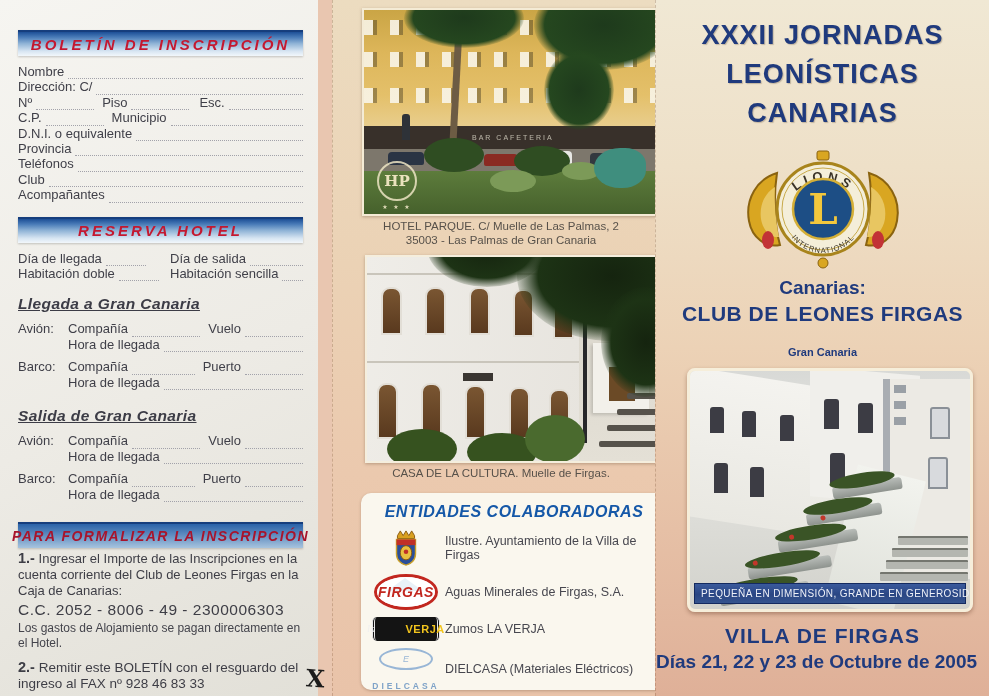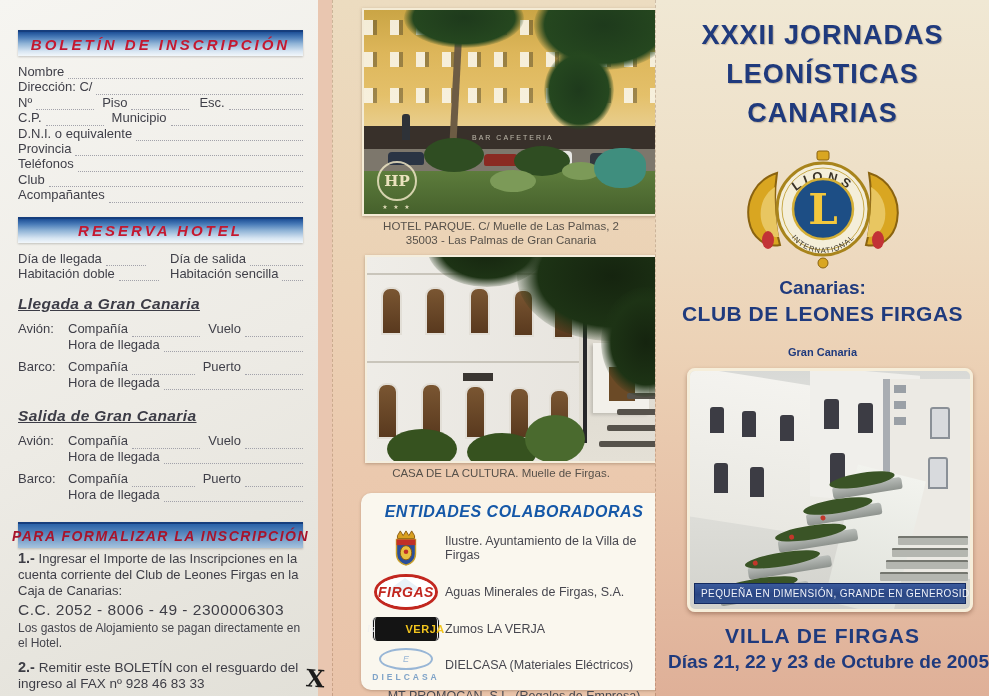--- a/index.html
+++ b/index.html
@@ -103,21 +103,21 @@
                    border-left:18px solid transparent;border-right:18px solid transparent;border-bottom:13px solid #6f9fd0;}
   .logo-firgas .tx{position:relative;font-size:14px;font-weight:bold;font-style:italic;color:#c2271f;
                    background:rgba(255,255,255,.85);padding:8px 2px;border-radius:4px;letter-spacing:.5px;text-align:center;}
   .logo-verja{width:62px;height:24px;background:#141414;border-radius:5px;border-left:3px double #e8e8e8;
               border-right:3px double #e8e8e8;display:flex;align-items:center;justify-content:center;gap:2px;}
   .logo-verja .la{color:#f0f0f0;font-style:italic;font-size:9px;font-family:"DejaVu Serif",serif;}
   .logo-verja .vj{color:#f2c41d;font-weight:bold;font-size:11px;letter-spacing:.5px;margin-left:28px;}
   .logo-diel{text-align:center;}
   .logo-diel .ell{width:50px;height:18px;border:2px solid #98b6d6;border-radius:50%;margin:0 auto;
                   display:flex;align-items:center;justify-content:center;color:#98b6d6;font-size:9px;font-style:italic;}
-  .logo-diel .dtx{color:#7fa3c8;font-size:8.5px;font-weight:bold;letter-spacing:3px;margin-top:2px;}
+  .logo-diel .dtx{color:#7fa3c8;font-size:8.5px;font-weight:bold;letter-spacing:3px;margin-top:11px;}
 
   
   .cover-title{margin-top:16px;text-align:center;color:#1f3a7d;font-weight:bold;font-size:27px;
                letter-spacing:1px;line-height:39px;text-shadow:1px 1px 1px rgba(60,40,20,.25);}
   .lions-wrap{display:flex;justify-content:center;margin-top:6px;}
   .organiza{text-align:center;color:#1f3a7d;margin-top:4px;}
   .organiza .o1{font-size:19px;font-weight:bold;}
   .organiza .o2{font-size:21px;font-weight:bold;letter-spacing:.5px;margin-top:3px;}
   .organiza .o3{font-size:11px;font-weight:bold;margin-top:20px;}
   .photo3{position:relative;overflow:hidden;margin:10px 0 0 31px;width:280px;height:238px;
@@ -137,21 +137,21 @@
   .p3-flower{position:absolute;width:5px;height:5px;border-radius:50%;background:#c2372a;}
   .p3-path{position:absolute;left:150px;top:100px;width:70px;height:140px;transform:rotate(14deg);
            background:linear-gradient(180deg,#f2f3ee,#dfe1da);}
   .p3-stairs{position:absolute;right:0px;bottom:0px;width:96px;height:74px;}
   .p3-stair{position:absolute;height:7px;background:#b4b6b0;border-top:2px solid #74766f;border-radius:1px;}
   .p3-banner{position:absolute;left:4px;right:4px;bottom:5px;height:21px;border:1px solid #142a60;
              background:linear-gradient(180deg,#3a5a9c 0%,#2a4684 55%,#35548e 100%);
              display:flex;align-items:center;padding-left:6px;box-sizing:border-box;}
   .p3-banner span{color:#eef1f8;font-size:10px;letter-spacing:.4px;white-space:nowrap;}
   .event-place{text-align:center;color:#1f3a7d;font-weight:bold;font-size:21px;letter-spacing:1px;margin-top:12px;}
-  .event-dates{text-align:right;color:#1f3a7d;font-weight:bold;font-size:19px;margin-top:3px;}
+  .event-dates{text-align:left;color:#1f3a7d;font-weight:bold;font-size:19px;margin-top:3px;}
 </style>
 </head>
 <body>
 
 <div class="page">
 
   <div class="panel panel-left">
 
     <div class="band">
       <span>BOLETÍN DE INSCRIPCIÓN</span>

